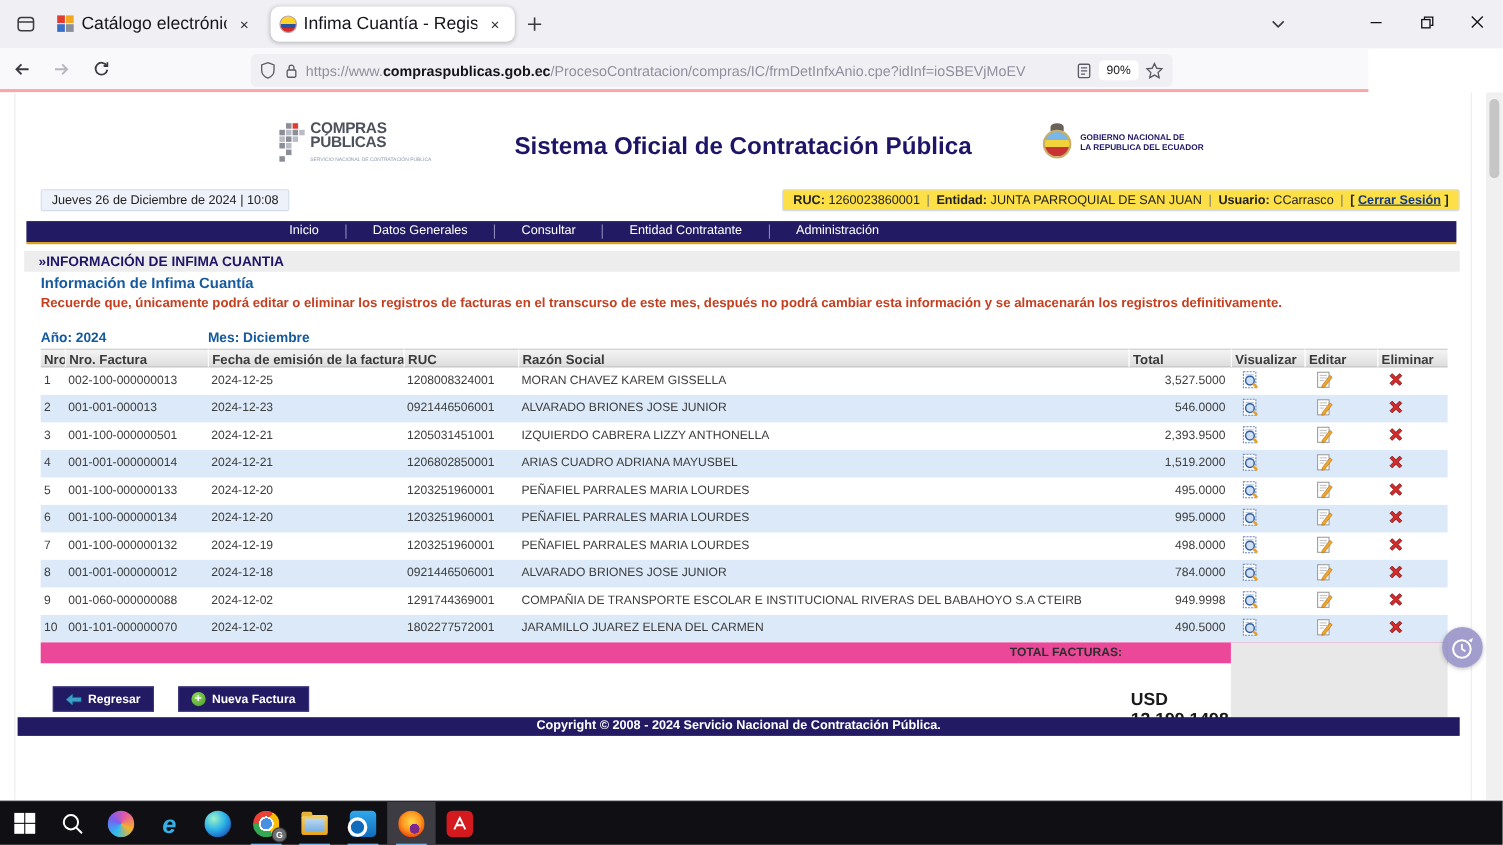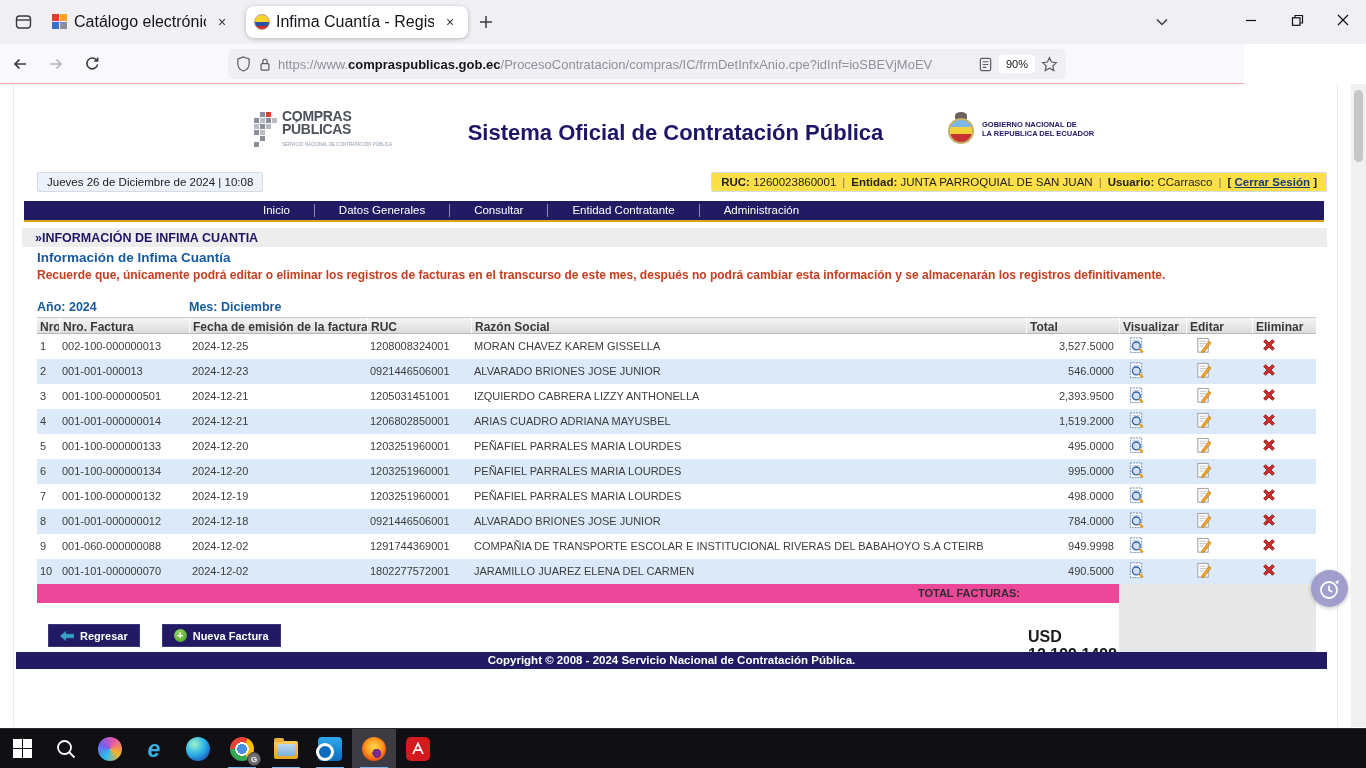--- a/index.html
+++ b/index.html
@@ -14,21 +14,21 @@
   .tab-close { width:20px; height:20px; border-radius:4px; display:flex; align-items:center; justify-content:center; font-size:14px; color:#333; }
   .fav16 { width:16px; height:16px; flex:none; }
   .fav-grid { display:grid; grid-template-columns:7px 7px; grid-template-rows:7px 7px; gap:1px; }
   .fav-grid i { display:block; }
   .fav-ec { border-radius:50%; background:linear-gradient(#ffd42a 50%, #2b52a0 50% 76%, #d42a2a 76%); border:1px solid #b99; }
   .newtab { width:28px; height:28px; margin-left:4px; display:flex; align-items:center; justify-content:center; }
   #win-controls { position:absolute; right:0; top:0; height:40px; display:flex; }
   .wc { width:46px; height:40px; display:flex; align-items:center; justify-content:center; color:#111; }
   #tab-chevron { position:absolute; right:190px; top:8px; width:28px; height:28px; display:flex; align-items:center; justify-content:center; }
 
-  #toolbar { position:absolute; left:0; top:44px; width:1244px; height:40px; background:#f9f9fb; border-bottom:1px solid #fca5a5; display:flex; align-items:center; }
+  #toolbar { position:absolute; left:0; top:44px; width:1244px; height:40px; background:#f9f9fb; border-bottom:3px solid #fca5a5; display:flex; align-items:center; }
   .navbtn { width:32px; height:32px; margin-left:4px; display:flex; align-items:center; justify-content:center; }
   #urlbar { position:absolute; left:228px; top:5px; width:838px; height:30px; background:#f0f0f4; border-radius:5px; display:flex; align-items:center; padding:0 8px; }
   #url-text { flex:1; font-size:13px; white-space:nowrap; overflow:hidden; margin-left:6px; }
   #url-text .dim { color:#8f8f9d; }
   #url-text .dom { color:#15141a; font-weight:bold; }
   .zoom-pill { background:#fff; border-radius:4px; font-size:11px; color:#15141a; padding:3px 7px; margin:0 6px; }
   .tool-right { position:absolute; right:8px; top:44px; height:40px; display:flex; align-items:center; }
   .tbtn { width:32px; height:32px; display:flex; align-items:center; justify-content:center; margin-left:2px; }
 
   

